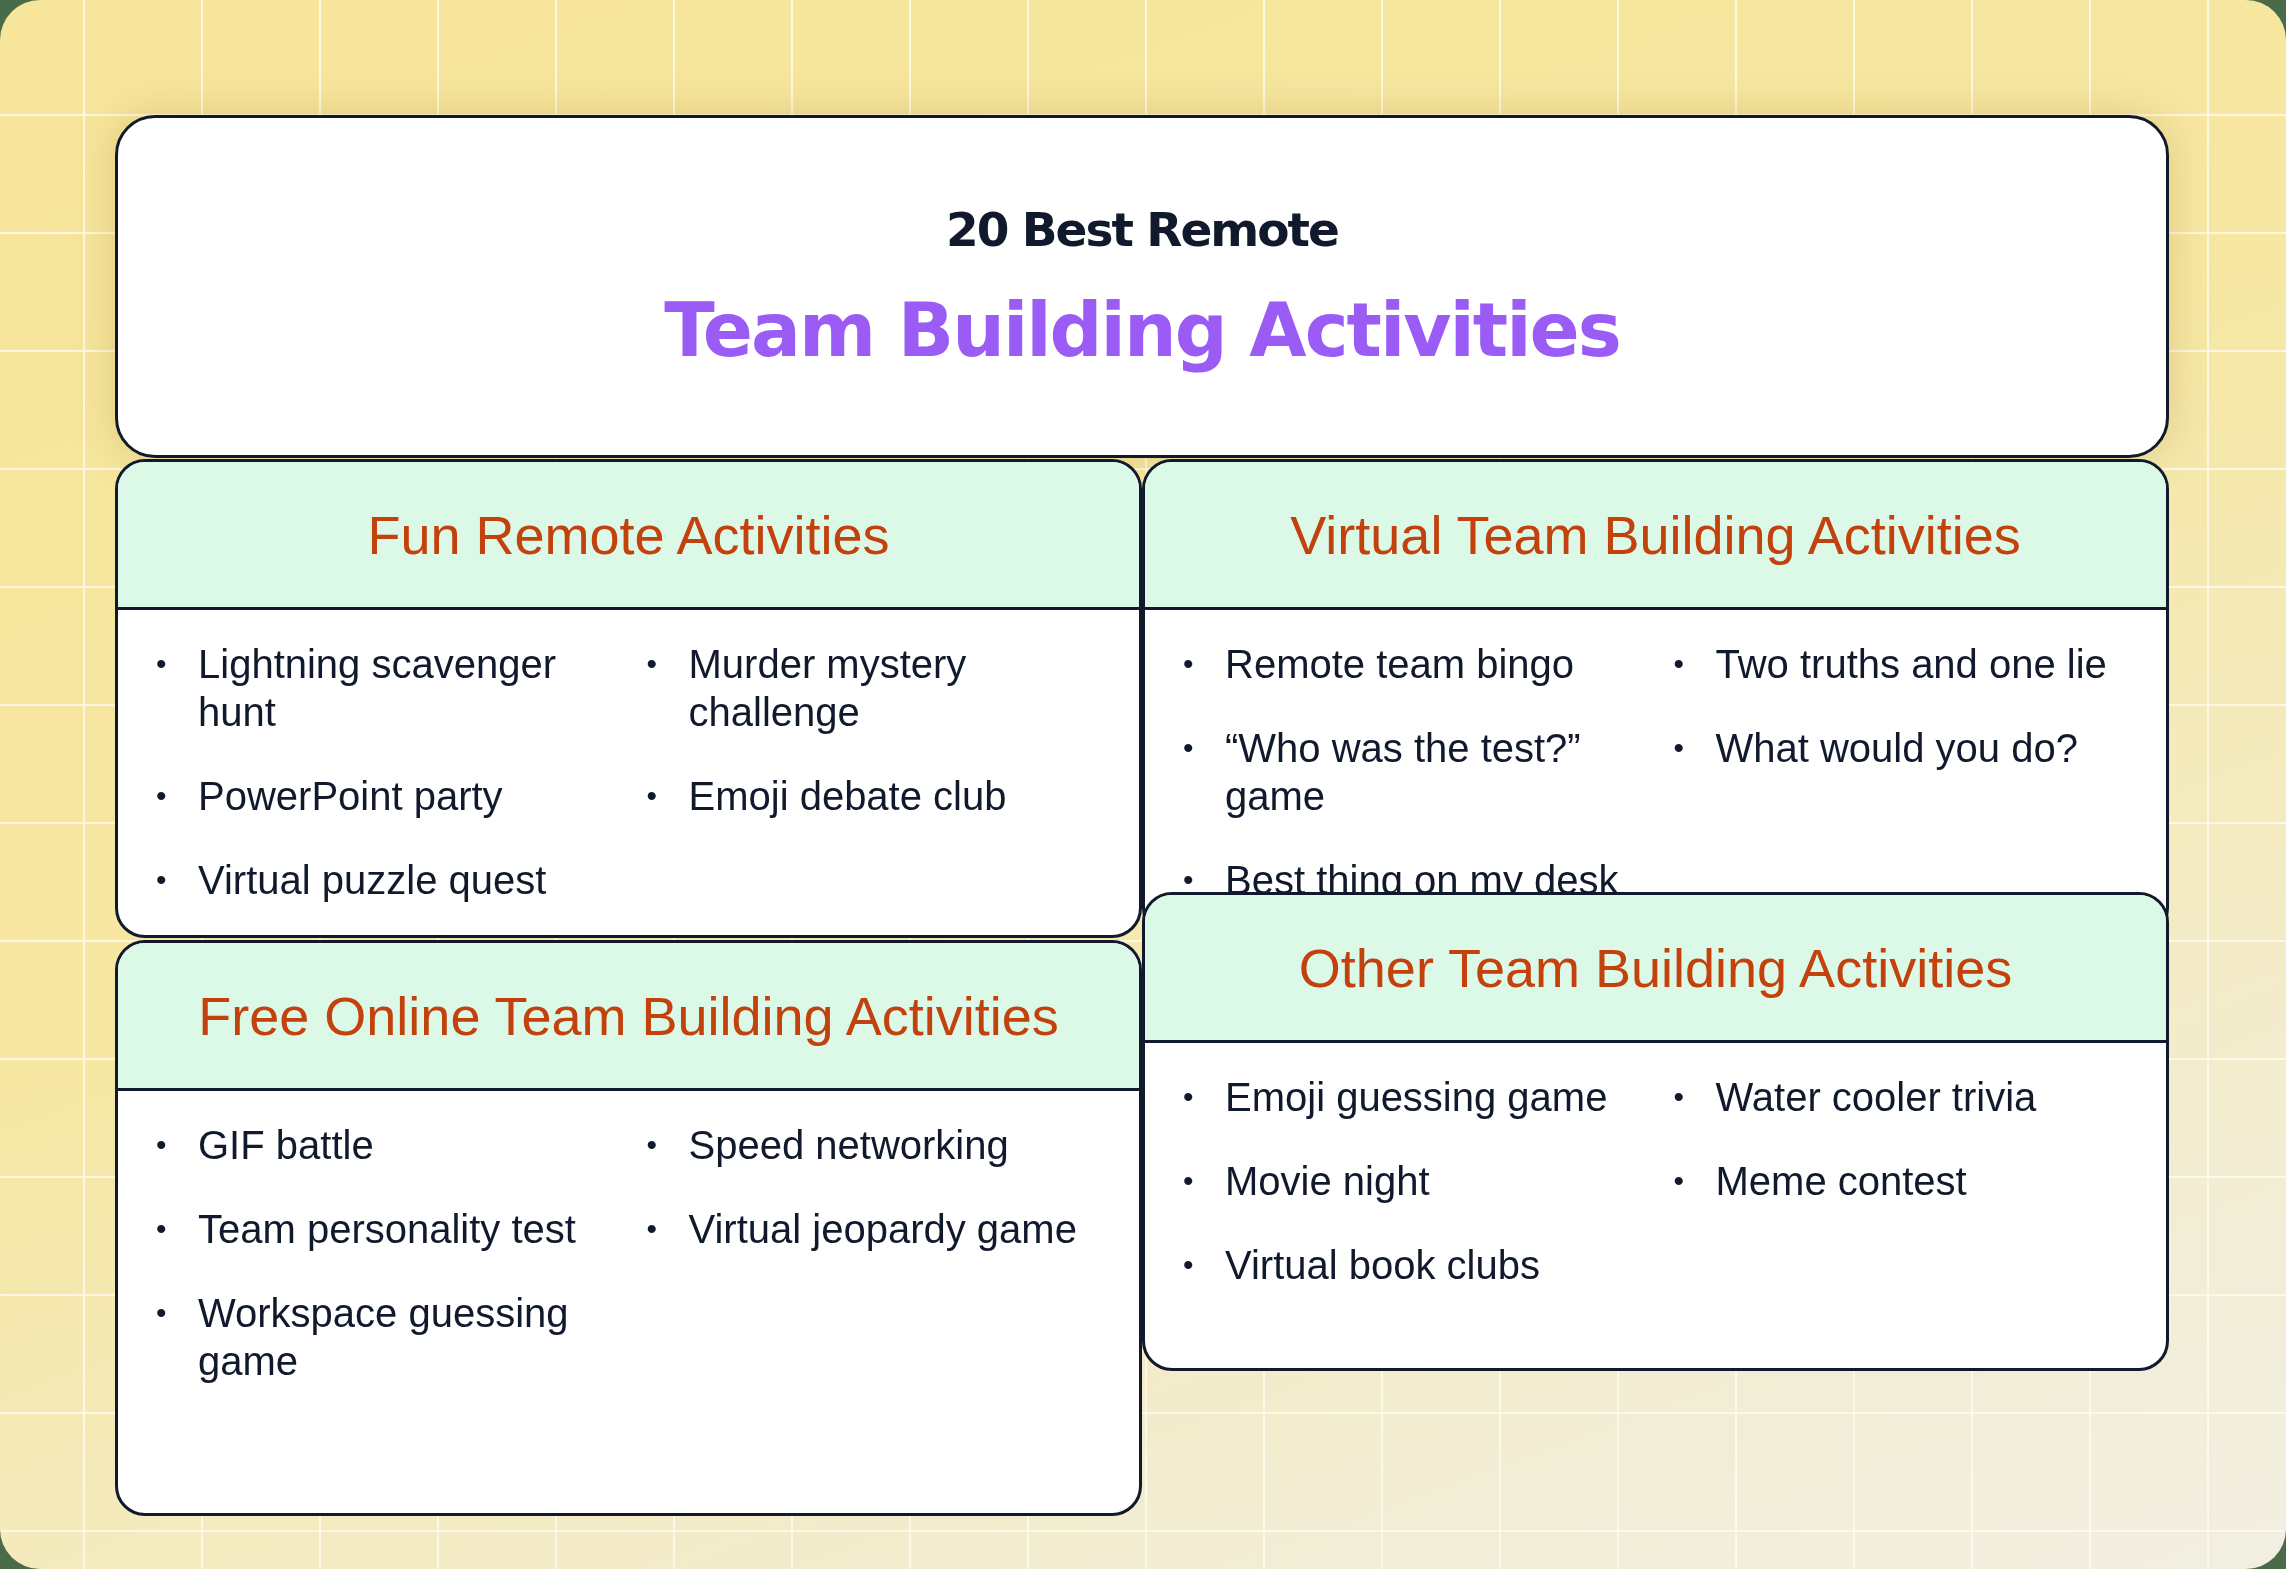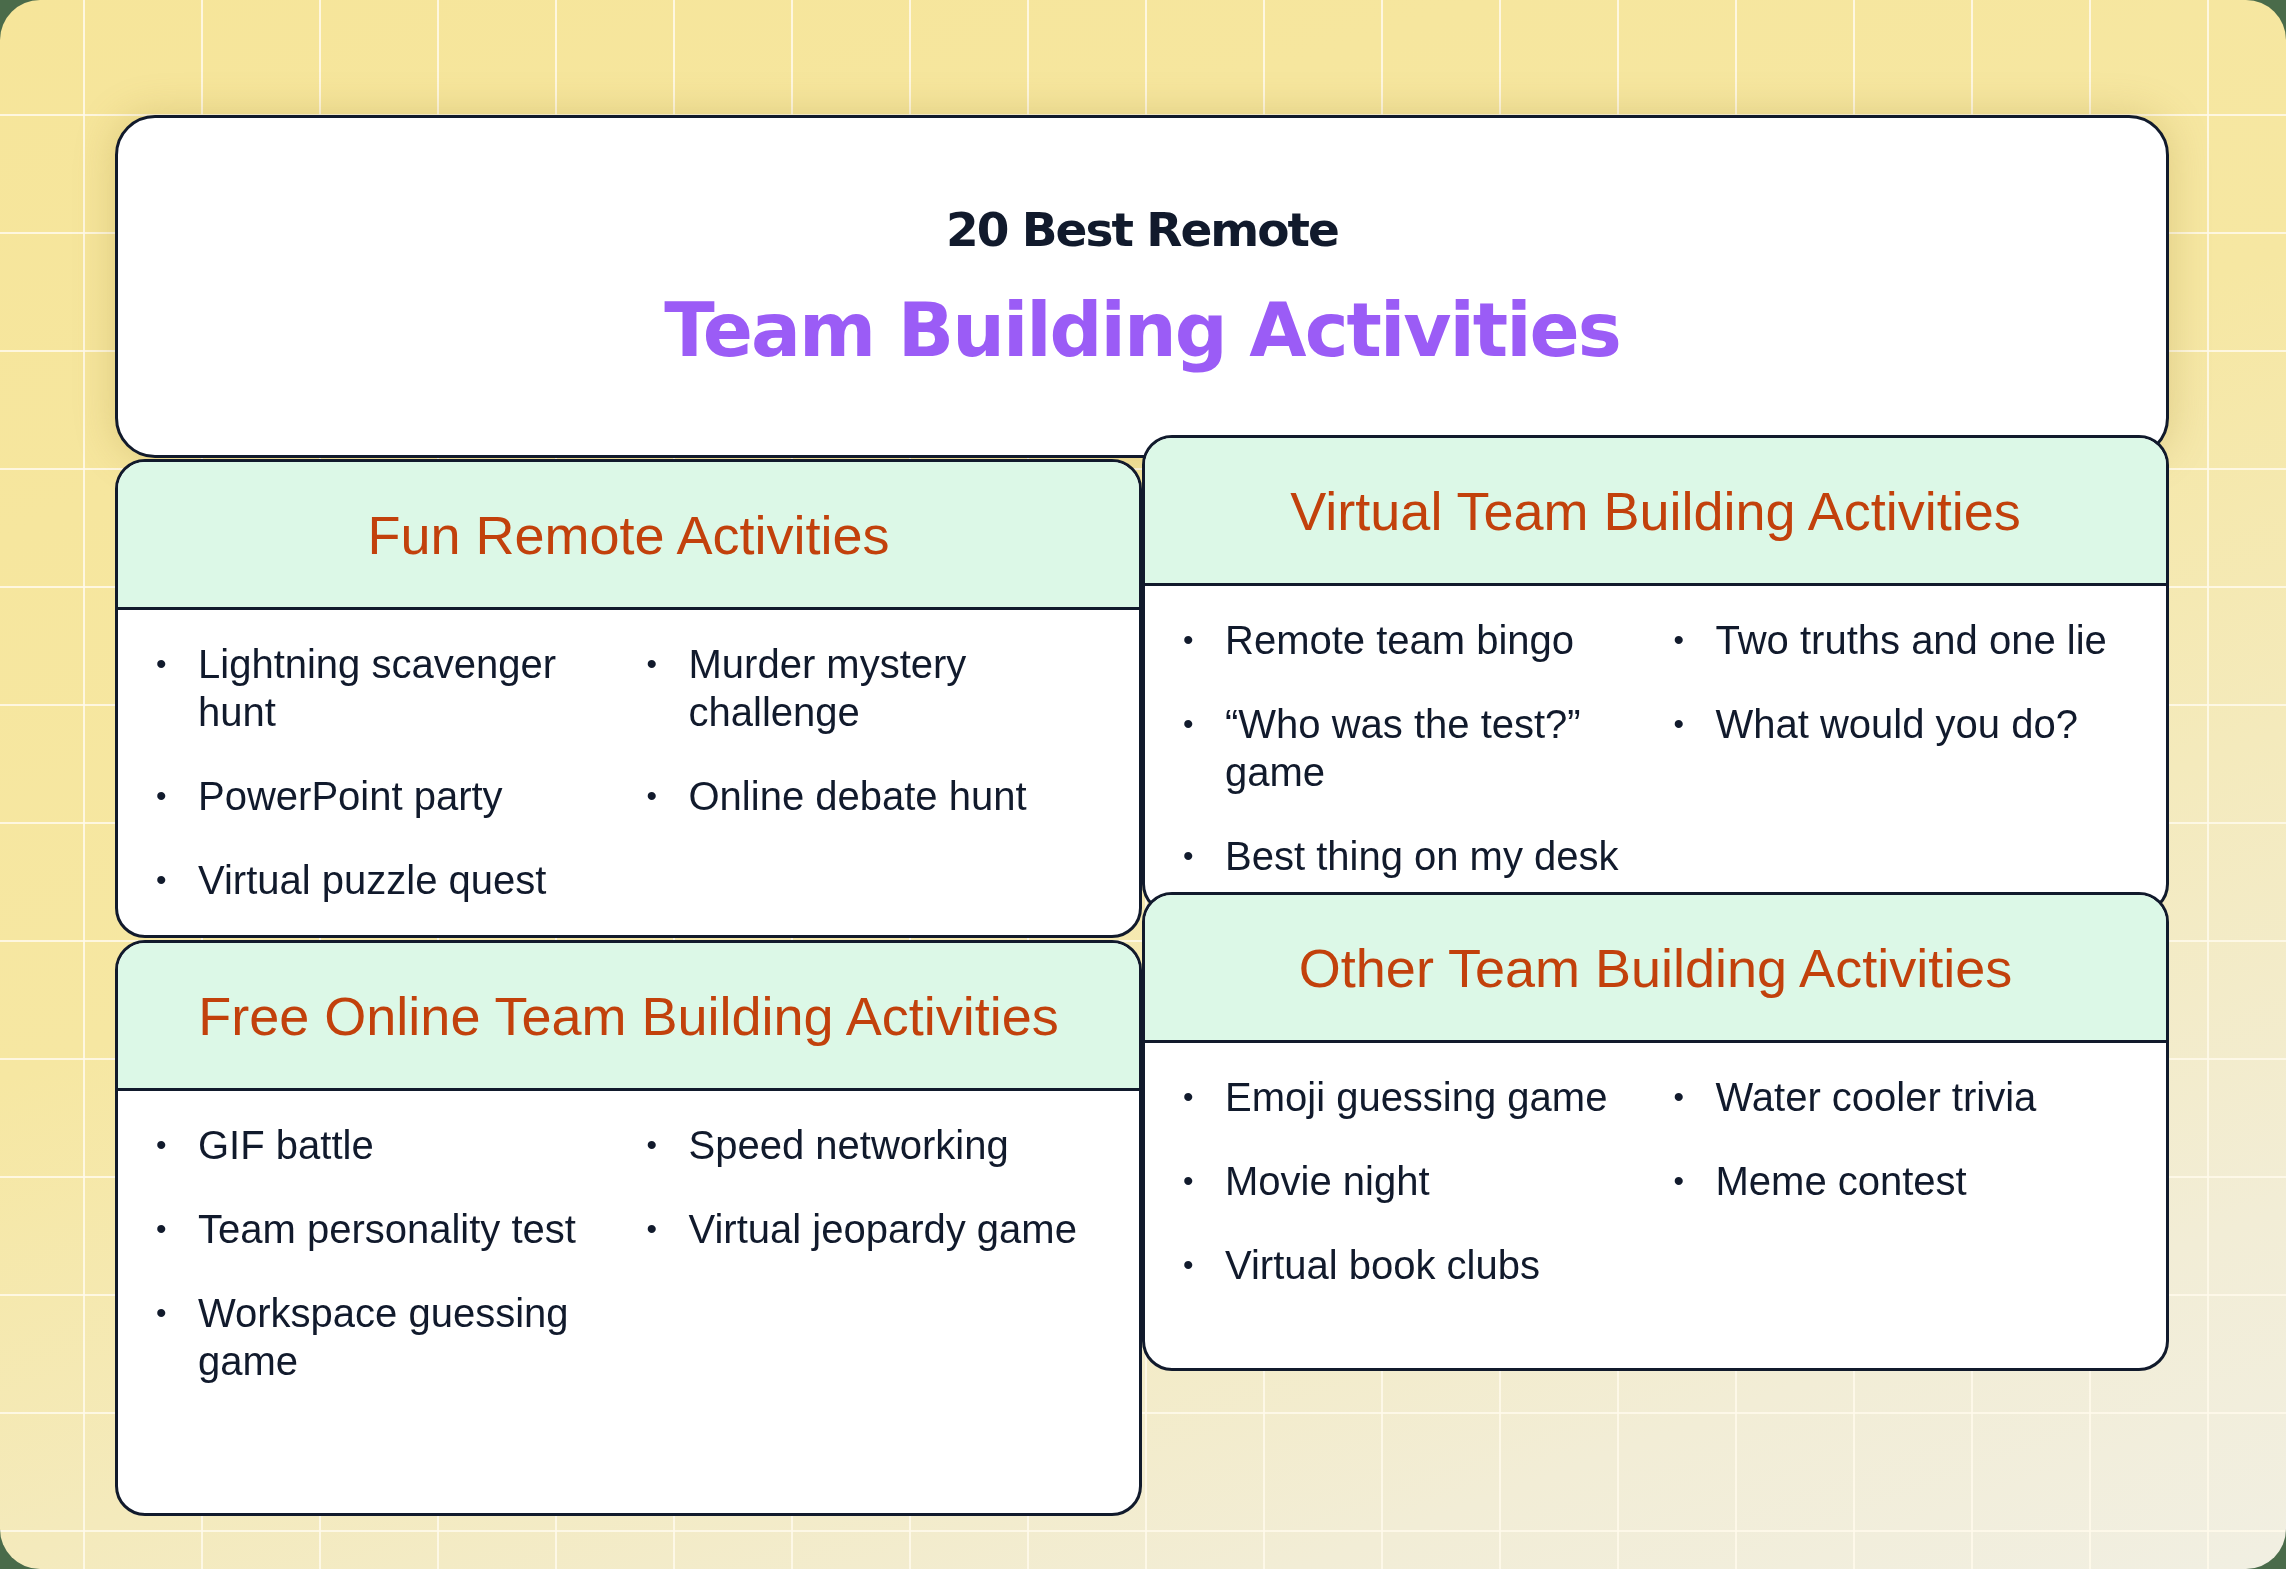--- a/index.html
+++ b/index.html
@@ -50,26 +50,26 @@
             <span>Virtual puzzle quest</span>
           </div>
         </div>
         <div class="col">
           <div class="item">
             <span class="bullet">•</span>
             <span>Murder mystery challenge</span>
           </div>
           <div class="item">
             <span class="bullet">•</span>
-            <span>Online debate hunt</span>
+            <span>Emoji debate club</span>
           </div>
         </div>
       </div>
     </div>
-    <div class="card cell" style="left: 1142px; top: 435px; width: 1027px; height: 479px;">
+    <div class="card cell" style="left: 1142px; top: 459px; width: 1027px; height: 479px;">
       <div class="head">Virtual Team Building Activities</div>
       <div class="list">
         <div class="col">
           <div class="item">
             <span class="bullet">•</span>
             <span>Remote team bingo</span>
           </div>
           <div class="item">
             <span class="bullet">•</span>
             <span>“Who was the test?” game</span>

